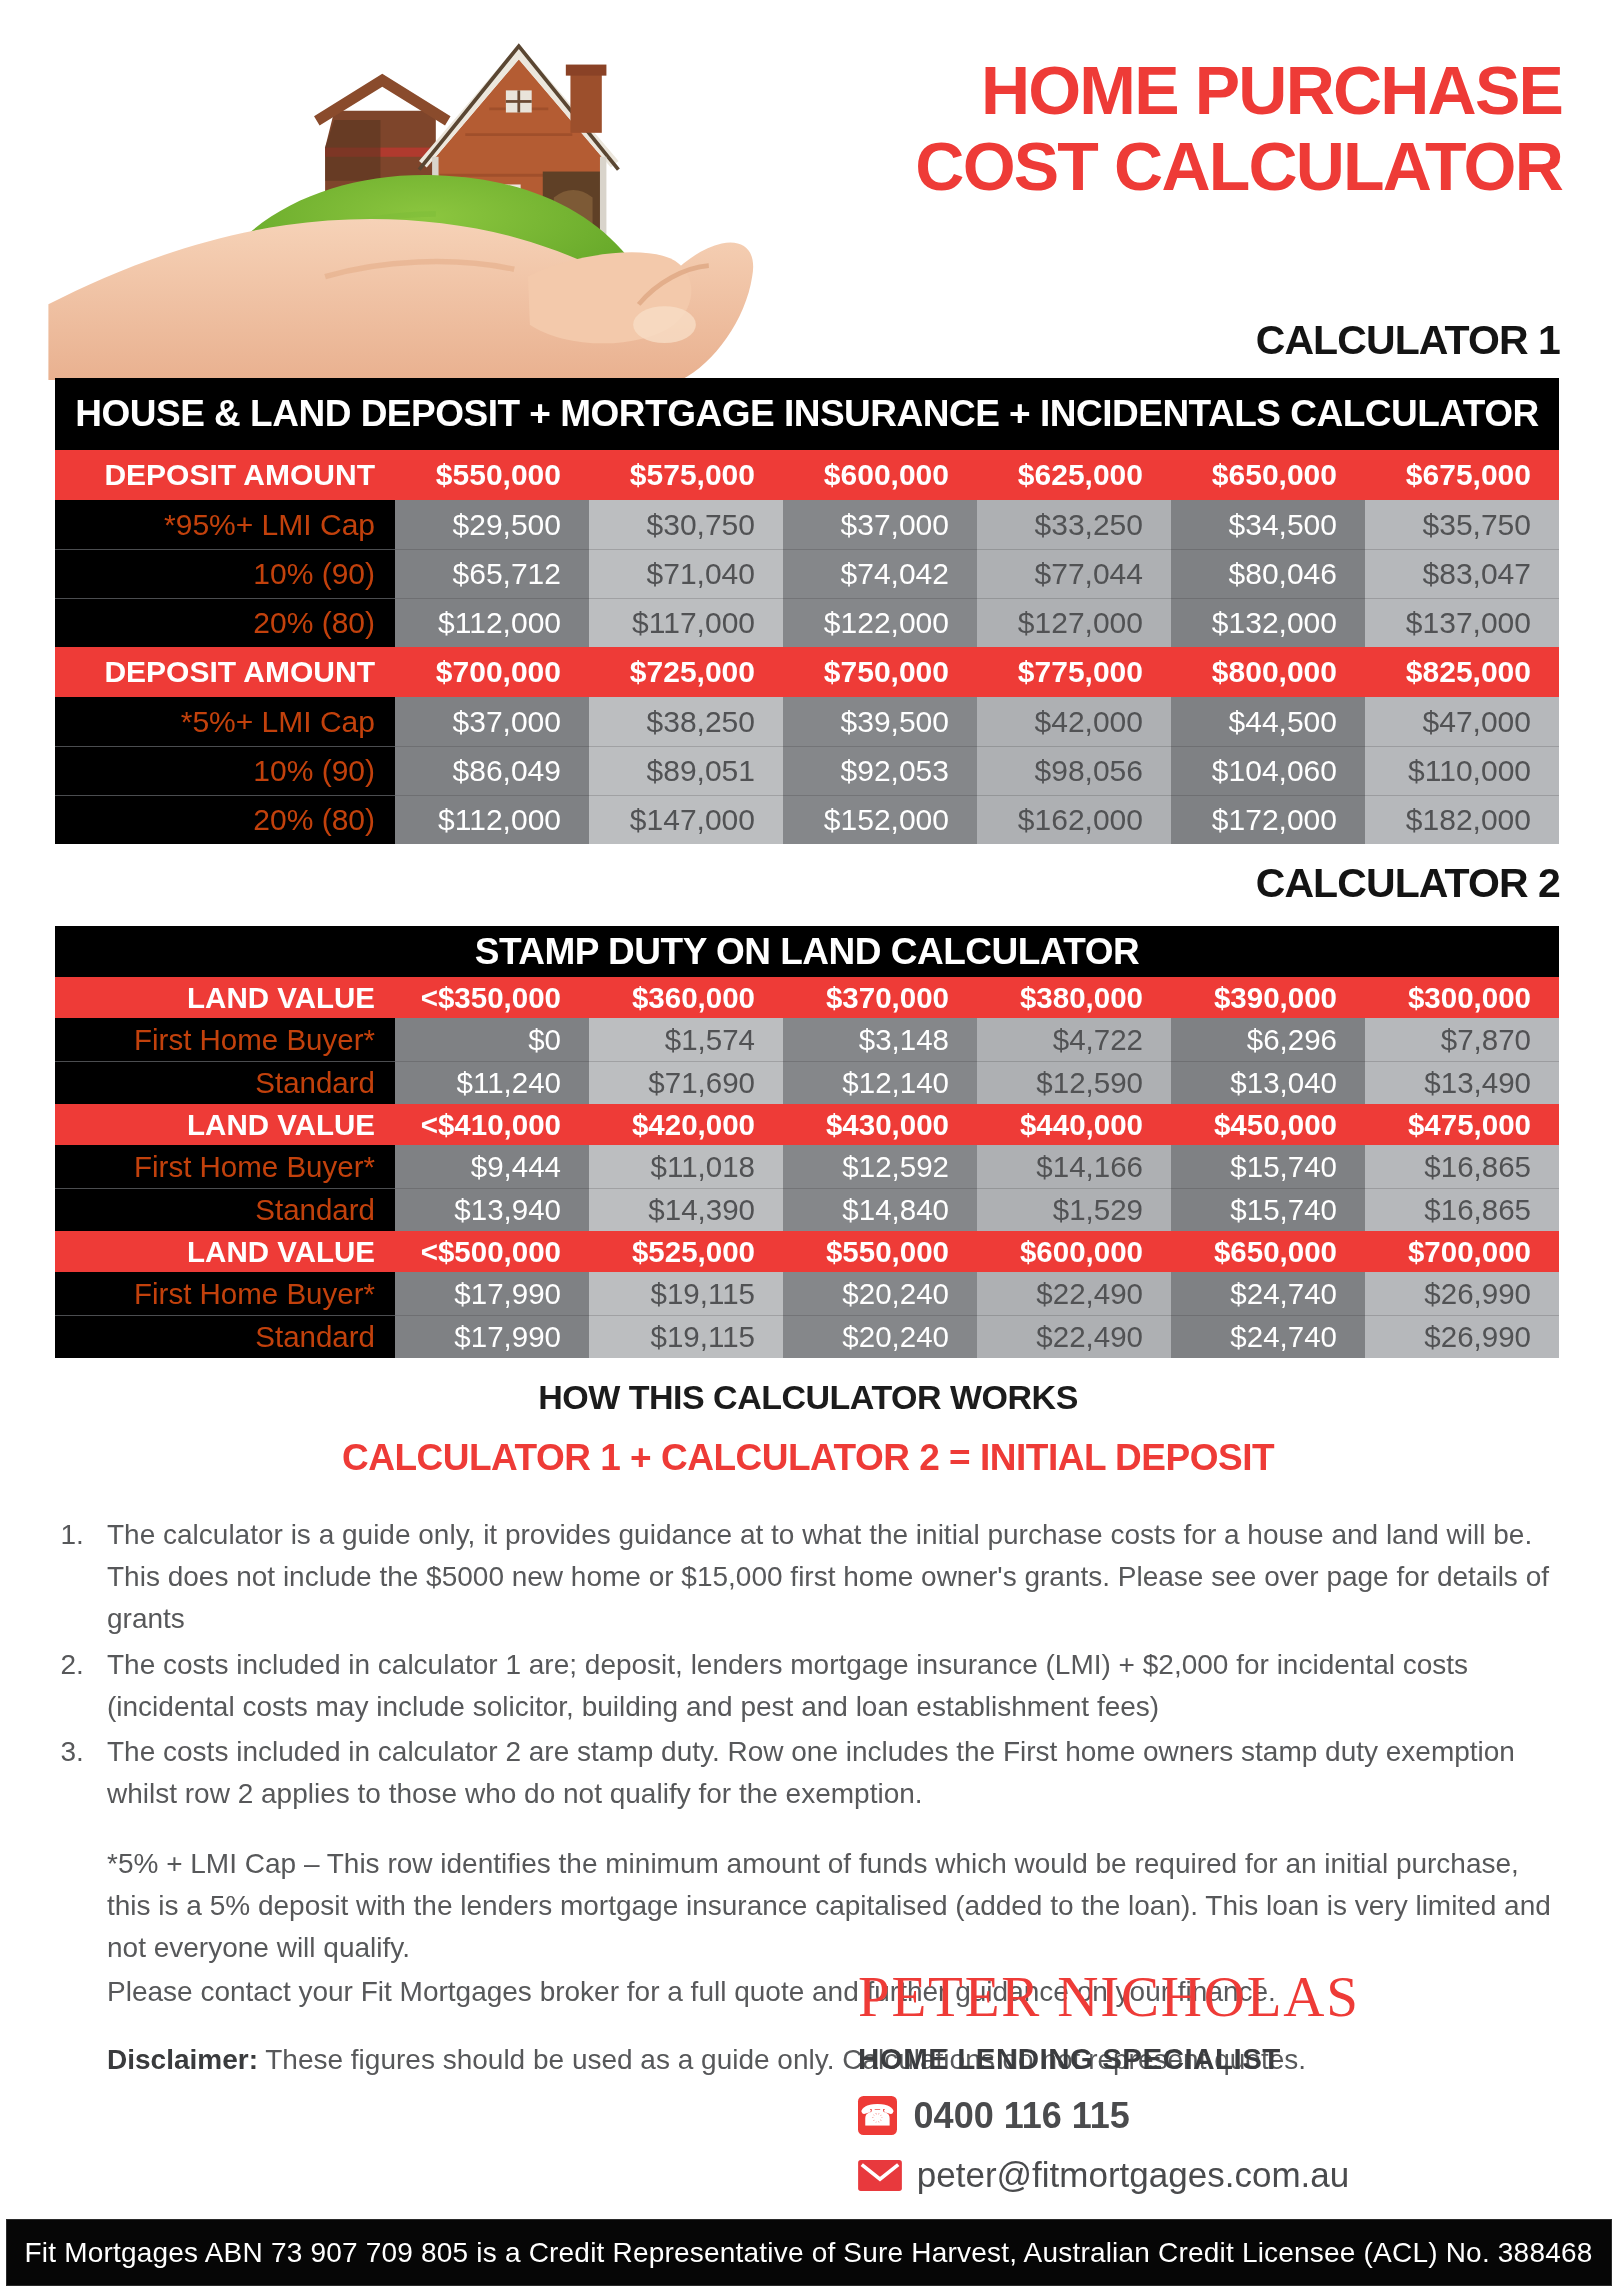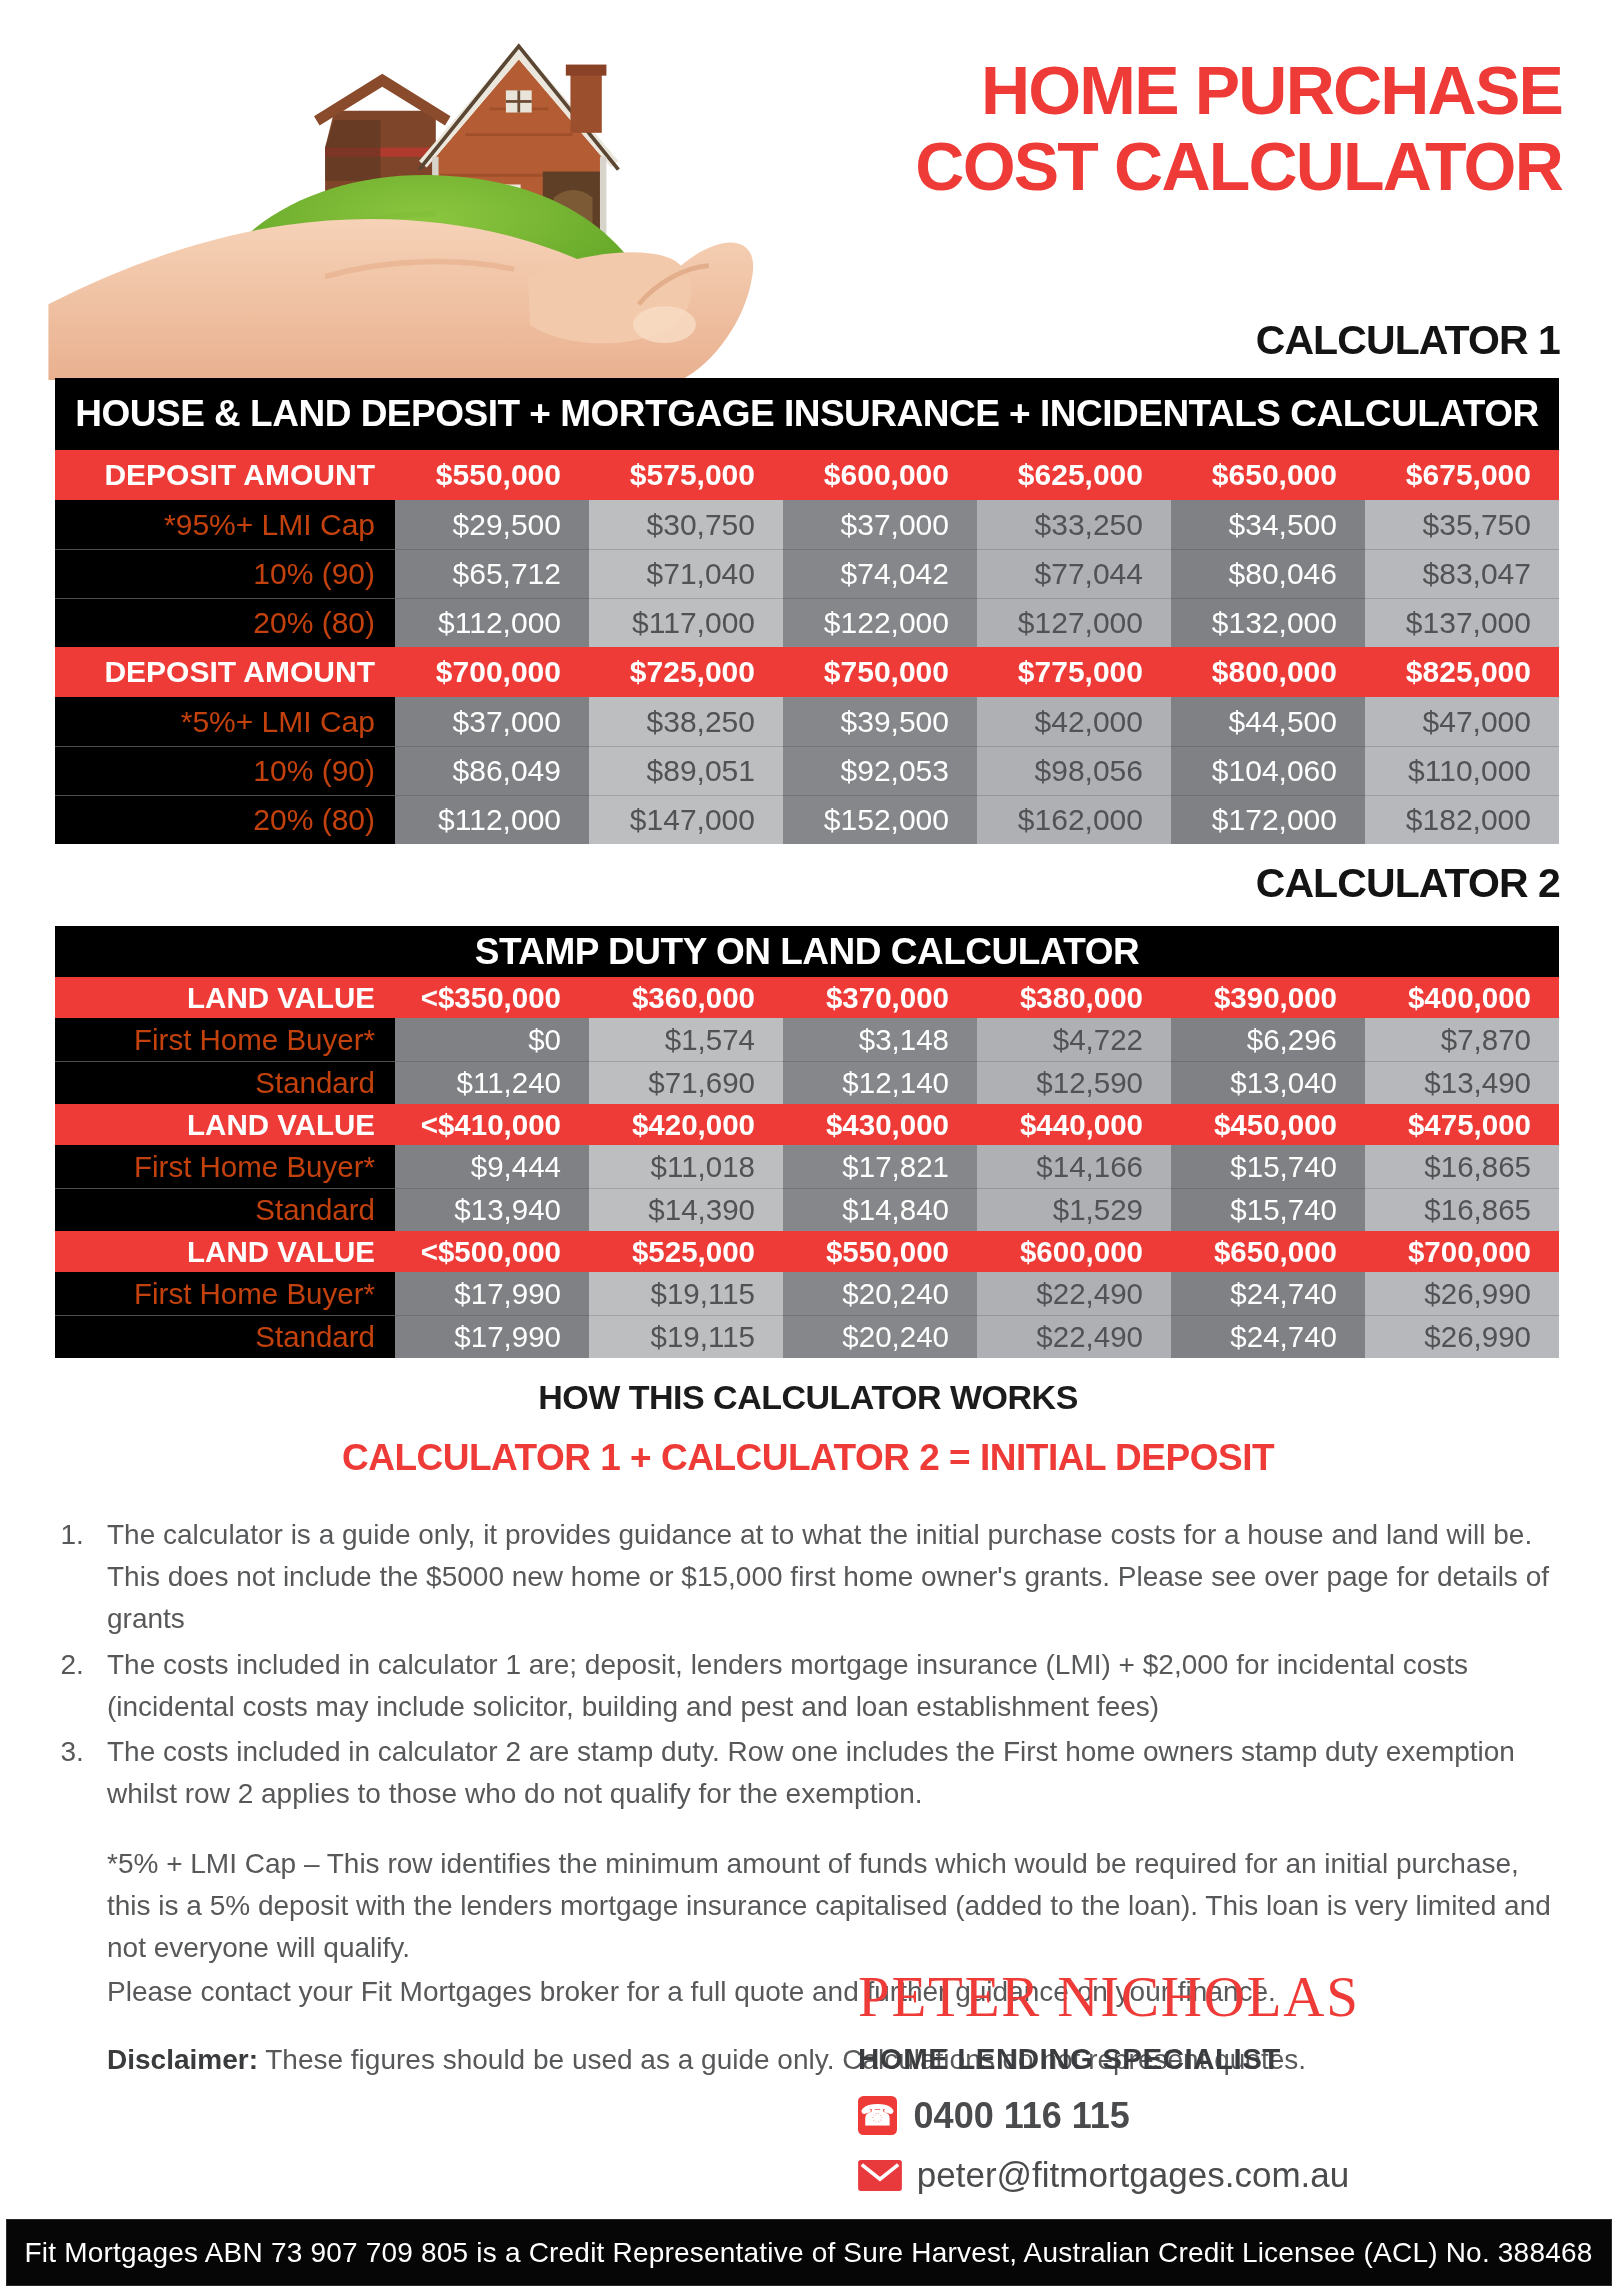--- a/index.html
+++ b/index.html
@@ -223,21 +223,21 @@
   <div class="tbl" id="calc2">
     <div class="banner">STAMP DUTY ON LAND CALCULATOR</div>
     <div id="calc2-body">
         <div class="row red-row">
           <div class="cell label">LAND VALUE</div>
           <div class="cell val">&lt;$350,000</div>
           <div class="cell val">$360,000</div>
           <div class="cell val">$370,000</div>
           <div class="cell val">$380,000</div>
           <div class="cell val">$390,000</div>
-          <div class="cell val">$400,000</div>
+          <div class="cell val">$300,000</div>
         </div>
         <div class="row data-row">
           <div class="cell label">First Home Buyer*</div>
           <div class="cell val c0">$0</div>
           <div class="cell val c1">$1,574</div>
           <div class="cell val c2">$3,148</div>
           <div class="cell val c3">$4,722</div>
           <div class="cell val c4">$6,296</div>
           <div class="cell val c5">$7,870</div>
         </div>
@@ -256,21 +256,21 @@
           <div class="cell val">$420,000</div>
           <div class="cell val">$430,000</div>
           <div class="cell val">$440,000</div>
           <div class="cell val">$450,000</div>
           <div class="cell val">$475,000</div>
         </div>
         <div class="row data-row">
           <div class="cell label">First Home Buyer*</div>
           <div class="cell val c0">$9,444</div>
           <div class="cell val c1">$11,018</div>
-          <div class="cell val c2">$17,821</div>
+          <div class="cell val c2">$12,592</div>
           <div class="cell val c3">$14,166</div>
           <div class="cell val c4">$15,740</div>
           <div class="cell val c5">$16,865</div>
         </div>
         <div class="row data-row">
           <div class="cell label">Standard</div>
           <div class="cell val c0">$13,940</div>
           <div class="cell val c1">$14,390</div>
           <div class="cell val c2">$14,840</div>
           <div class="cell val c3">$1,529</div>

